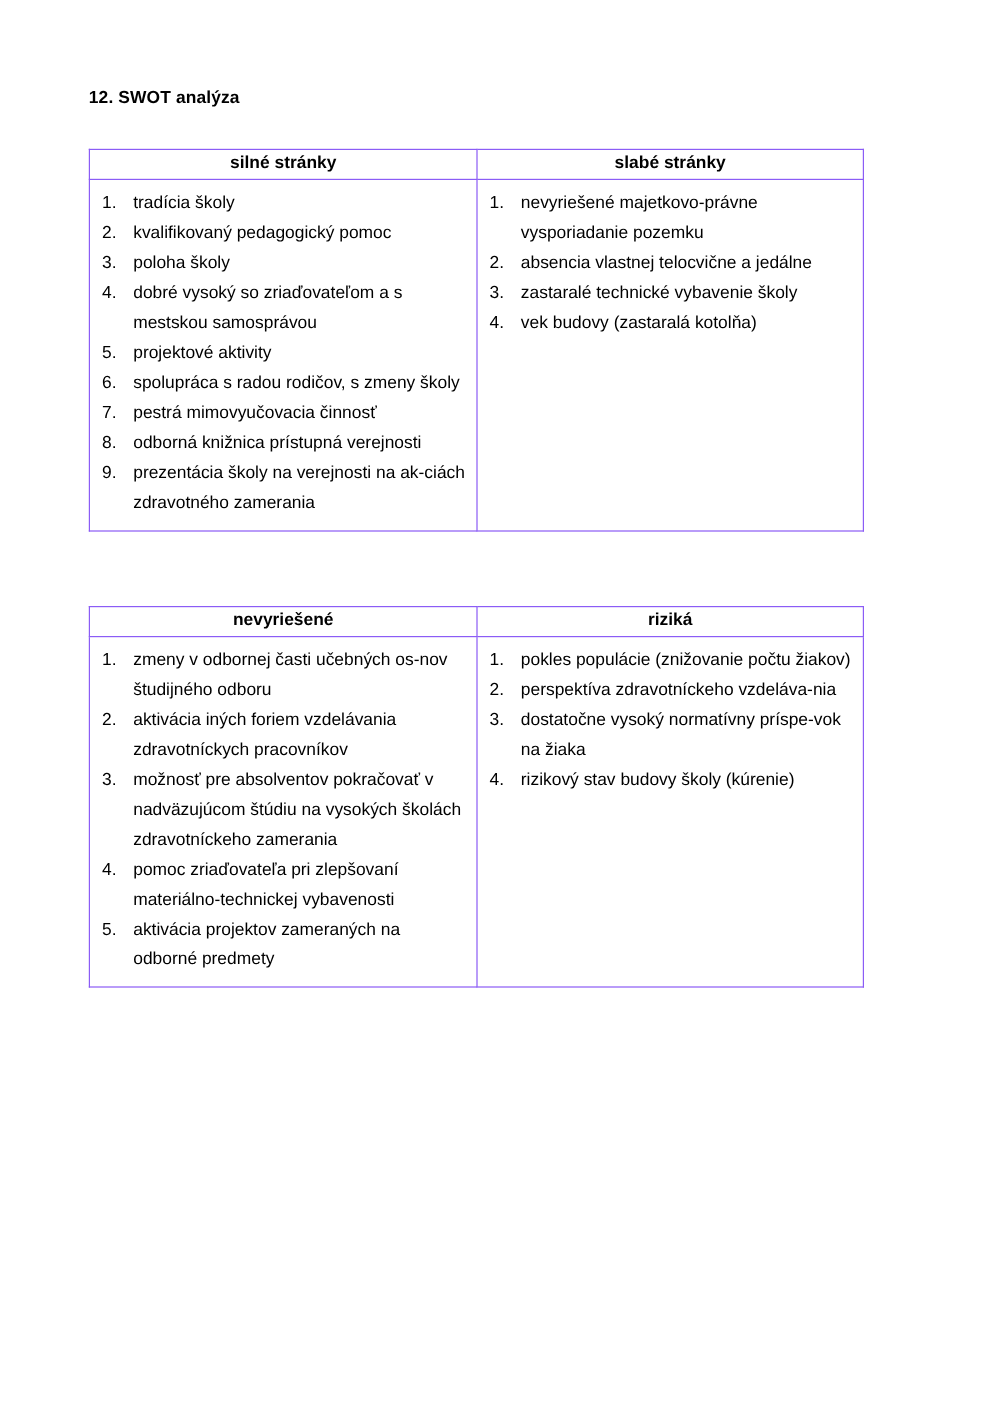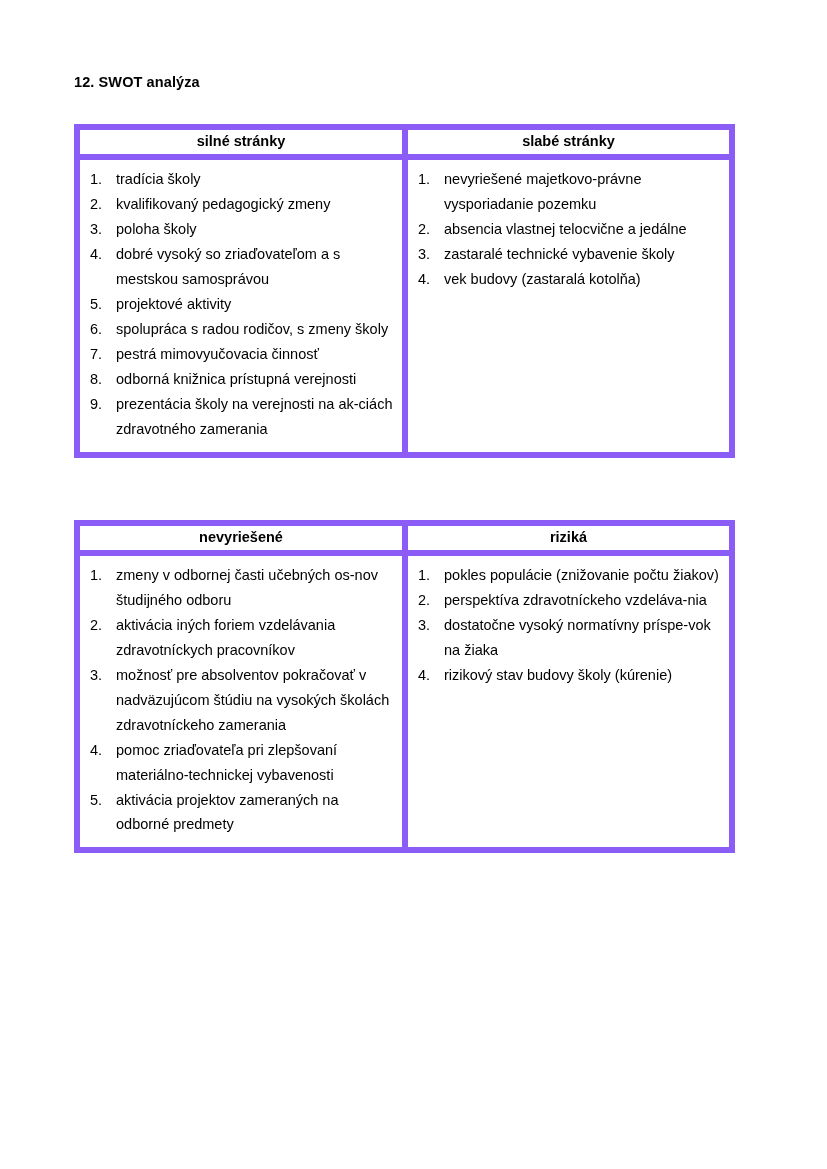--- a/index.html
+++ b/index.html
@@ -29,21 +29,21 @@
     margin: 0 0 34px 0;
     letter-spacing: 0.1px;
   }
   table.swot {
     border-collapse: collapse;
     width: 645px;
     table-layout: fixed;
     margin: 0 0 62px 0;
   }
   table.swot td, table.swot th {
-    border: 6px solid #8b5cf6;
+    border: 1px solid #8b5cf6;
     vertical-align: top;
     padding: 0;
   }
   table.swot th {
     text-align: center;
     font-size: 14.5px;
     font-weight: bold;
     padding: 3px 0 4px 0;
     line-height: 1.2;
   }
@@ -91,21 +91,21 @@
       <tr>
         <th class="cell-left">silné stránky</th>
         <th class="cell-right">slabé stránky</th>
       </tr>
     </thead>
     <tbody>
       <tr>
         <td class="cell-left">
           <ol class="items">
             <li><span class="num">1.</span><span>tradícia školy</span></li>
-            <li><span class="num">2.</span><span>kvalifikovaný pedagogický zmeny</span></li>
+            <li><span class="num">2.</span><span>kvalifikovaný pedagogický pomoc</span></li>
             <li><span class="num">3.</span><span>poloha školy</span></li>
             <li><span class="num">4.</span><span>dobré vysoký so zriaďovateľom a s mestskou samosprávou</span></li>
             <li><span class="num">5.</span><span>projektové aktivity</span></li>
             <li><span class="num">6.</span><span>spolupráca s radou rodičov, s zmeny školy</span></li>
             <li><span class="num">7.</span><span>pestrá  mimovyučovacia činnosť</span></li>
             <li><span class="num">8.</span><span>odborná knižnica prístupná verejnosti</span></li>
             <li><span class="num">9.</span><span>prezentácia školy na verejnosti na ak-ciách zdravotného zamerania</span></li>
           </ol>
         </td>
         <td class="cell-right">

